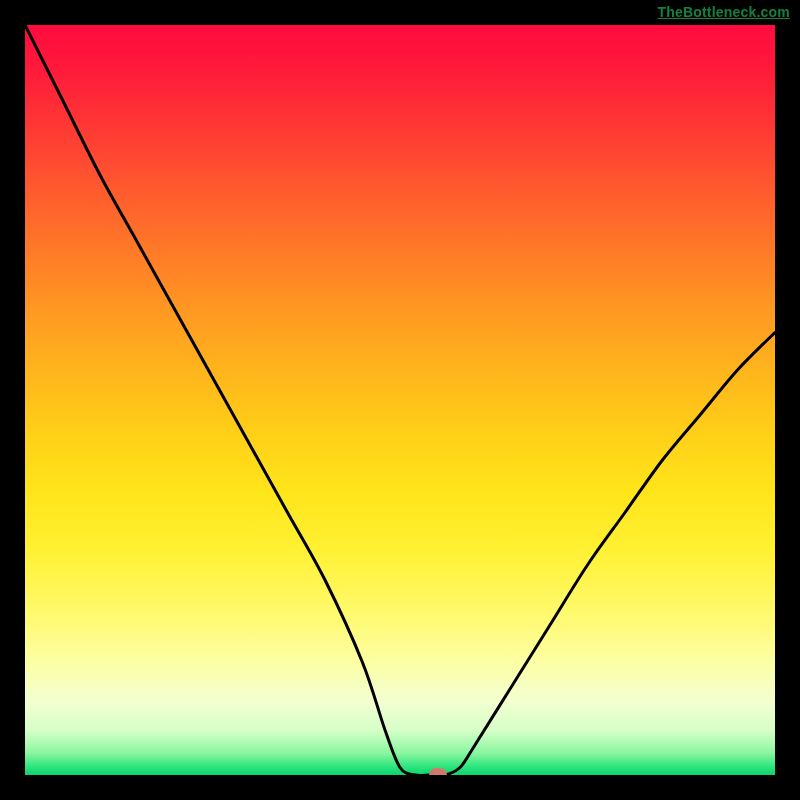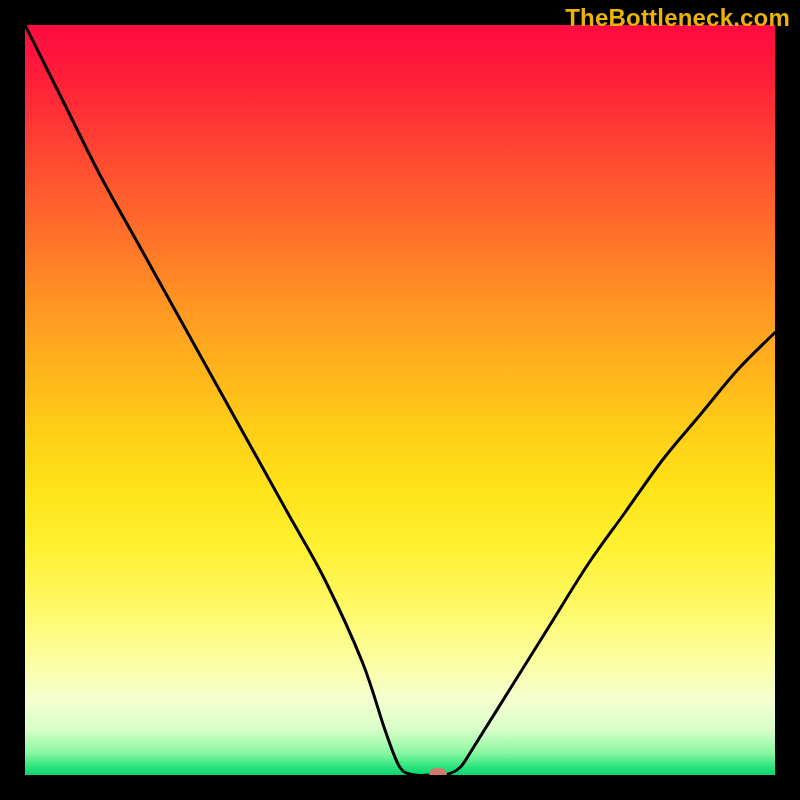--- a/index.html
+++ b/index.html
@@ -14,25 +14,26 @@
   .container {
     position: relative;
     width: 800px;
     height: 800px;
     background: #000;
   }
   .watermark {
     position: absolute;
     top: 4px;
     right: 10px;
-    color: #eab308;
-    font-size: 24px;
+    color: #15803d;
+    font-size: 14px;
     font-weight: 600;
     letter-spacing: 0.2px;
     z-index: 10;
+    text-decoration: underline;
   }
   .plot-area {
     position: absolute;
     left: 25px;
     top: 25px;
     width: 750px;
     height: 750px;
     overflow: hidden;
   }
   .gradient-bg {

